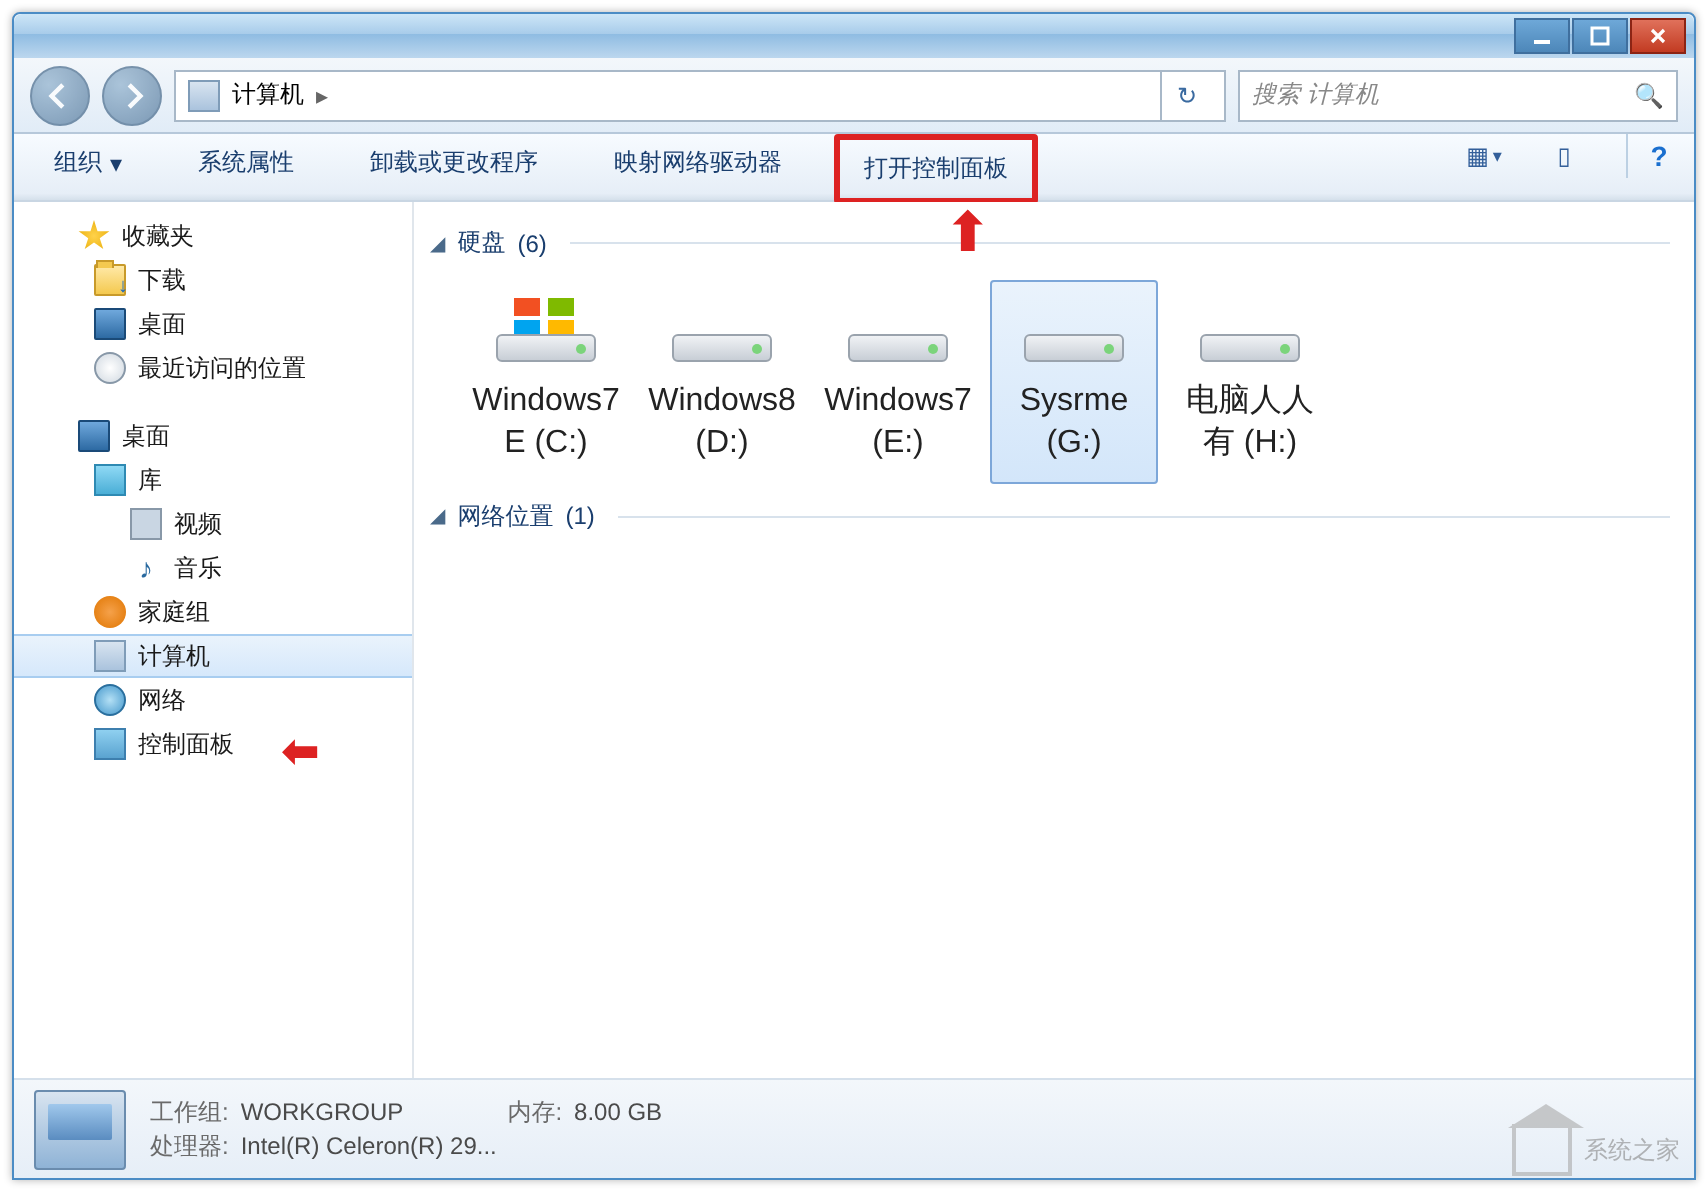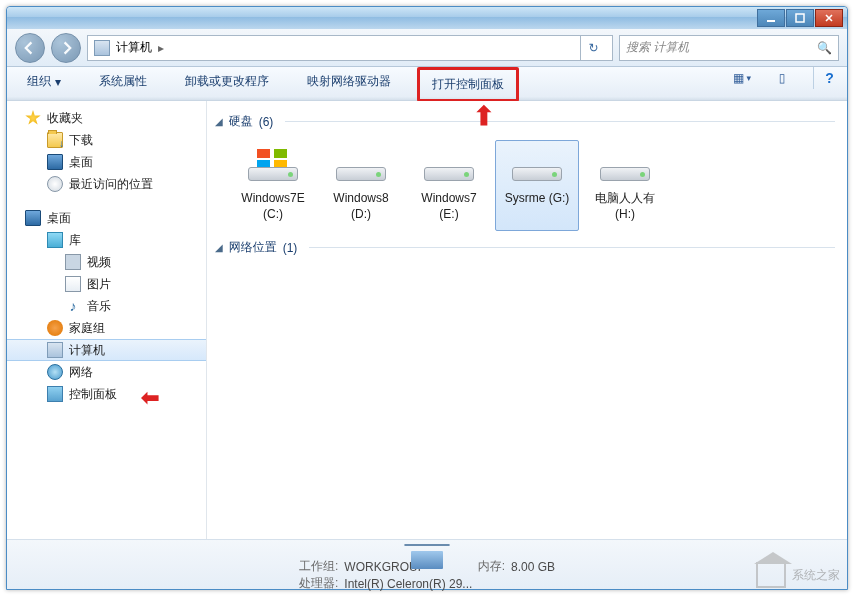--- a/index.html
+++ b/index.html
@@ -28,21 +28,21 @@
 .toolbar { height: 34px; background: linear-gradient(#f7fbff,#e6eef7 90%, #d5e0eb); display: flex; align-items: flex-start; padding: 0 8px; gap: 14px; border-bottom: 1px solid #c9d6e3; }
 .tbitem { padding: 6px 12px; color: #1a3e6e; cursor: default; display: flex; align-items: center; gap: 4px; }
 .tb-highlight { border: 3px solid #d22; border-radius: 2px; }
 .tb-spacer { flex: 1; }
 .tb-iconbtn { width: 26px; height: 22px; display: flex; align-items: center; justify-content: center; color: #335f9a; }
 .tb-iconbtn.sep { border-left: 1px solid #bcd0e3; padding-left: 6px; margin-left: 4px; }
 
 
 .split { flex: 1; display: flex; overflow: hidden; }
 .sidebar { width: 200px; background: #fff; border-right: 1px solid #e0e6ec; overflow-y: auto; padding: 6px 0; }
-.tree-item { display: flex; align-items: center; height: 22px; padding-left: 18px; gap: 6px; cursor: default; color: #1a1a1a; }
+.tree-item { display: flex; align-items: center; height: 22px; padding-left: 32px; gap: 6px; cursor: default; color: #1a1a1a; }
 .tree-item.sub { padding-left: 40px; }
 .tree-item.sub2 { padding-left: 58px; }
 .tree-item.selected { background: linear-gradient(#eaf3fc,#d6e8fb); border: 1px solid #a8cdf0; border-left: none; border-right: none; }
 .tree-item .ticon { width: 16px; height: 16px; flex-shrink: 0; }
 .tree-spacer { height: 12px; }
 
 
 .ico-star { background: radial-gradient(circle,#ffd24a,#e6a800); clip-path: polygon(50% 0,61% 35%,98% 35%,68% 57%,79% 91%,50% 70%,21% 91%,32% 57%,2% 35%,39% 35%); }
 .ico-folder { background: linear-gradient(#ffe9a8,#f4c94f); border: 1px solid #c89a2a; border-radius: 1px; position: relative; }
 .ico-folder::before { content: ""; position: absolute; top: -3px; left: 0; width: 7px; height: 3px; background: #f4c94f; border: 1px solid #c89a2a; border-bottom: none; }
@@ -71,26 +71,26 @@
 .items { display: flex; flex-wrap: wrap; gap: 8px 4px; padding-left: 16px; }
 .drive { width: 84px; text-align: center; padding: 8px 2px; border: 1px solid transparent; border-radius: 2px; }
 .drive.selected { border: 1px solid #7da7d9; background: linear-gradient(#eaf3fc,#d3e6fa); }
 .drive .dicon { width: 52px; height: 36px; margin: 0 auto 6px; position: relative; }
 .hdd { width: 50px; height: 14px; background: linear-gradient(#f0f2f5,#c8ced6); border: 1px solid #9aa3ad; border-radius: 3px; position: absolute; bottom: 4px; left: 1px; }
 .hdd::after { content:""; position:absolute; right:4px; top:4px; width:5px; height:5px; background:#7bd47b; border-radius:50%; }
 .winlogo { position: absolute; top: 0; left: 10px; width: 30px; height: 20px; }
 .winlogo span { position: absolute; width: 13px; height: 9px; }
 .winlogo .r{background:#f25022;top:0;left:0;} .winlogo .g{background:#7fba00;top:0;right:0;}
 .winlogo .b{background:#00a4ef;bottom:0;left:0;} .winlogo .y{background:#ffb900;bottom:0;right:0;}
-.drive-label { font-size: 12px; color: #222; line-height: 1.3; word-break: break-all; }
+.drive-label { font-size: 16px; color: #222; line-height: 1.3; word-break: break-all; }
 .folder-big { width: 58px; height: 44px; background: linear-gradient(#ffe9a8,#f4c94f); border: 1px solid #c89a2a; border-radius: 3px; margin: 0 auto 6px; position: relative; }
 .folder-big::before { content:""; position:absolute; top:-7px; left:4px; width:18px; height:7px; background:#f4c94f; border:1px solid #c89a2a; border-bottom:none; border-radius:2px 2px 0 0; }
 
 
-.status { height: 50px; border-top: 1px solid #d5e0eb; background: linear-gradient(#f3f7fb,#e6eef7); display: flex; align-items: center; padding: 4px 10px; gap: 12px; position: relative; flex-direction: column; }
+.status { height: 50px; border-top: 1px solid #d5e0eb; background: linear-gradient(#f3f7fb,#e6eef7); display: flex; align-items: center; padding: 4px 10px; gap: 12px; position: relative; }
 .status-icon { width: 46px; height: 40px; background: linear-gradient(#d8e4f0,#8fb3d6); border: 1px solid #6a8cae; border-radius: 2px; position: relative; }
 .status-icon::after { content:""; position:absolute; left:6px; top:6px; right:6px; height:18px; background: linear-gradient(#a0c8ec,#5a8cc0); border-radius:1px; }
 .status-text { color: #4a4a4a; }
 .status-text .line { display: flex; gap: 6px; align-items: center; }
 .status-text .lbl { color: #6a6a6a; }
 
 
 .arrow-up { position: absolute; color: #d22; font-size: 26px; font-weight: bold; }
 .arrow-left { position: absolute; color: #d22; font-size: 22px; font-weight: bold; }
 .watermark { position: absolute; right: 14px; bottom: 8px; display: flex; align-items: center; gap: 6px; color: #888; font-size: 18px; opacity: .6; pointer-events: none; }
@@ -188,24 +188,20 @@
           <span class="ticon ico-monitor"></span>
           <span>桌面</span>
         </div>
       <div class="tree-item sub">
           <span class="ticon ico-lib"></span>
           <span>库</span>
         </div>
       <div class="tree-item sub2">
           <span class="ticon ico-video"></span>
           <span>视频</span>
-        </div>
-      <div class="tree-item sub2">
-          <span class="ticon ico-pic"></span>
-          <span>图片</span>
         </div>
       <div class="tree-item sub2">
           <span class="ticon ico-music2">♪</span>
           <span>音乐</span>
         </div>
       <div class="tree-item sub">
           <span class="ticon ico-home"></span>
           <span>家庭组</span>
         </div>
       <div class="tree-item sub selected">

